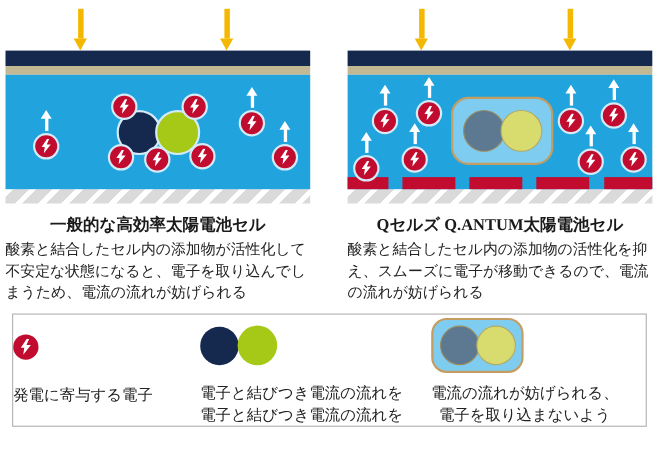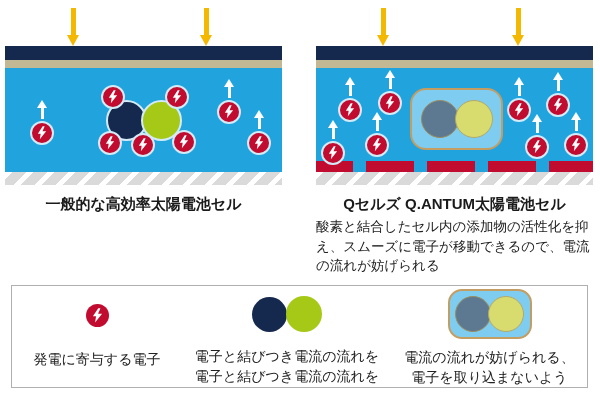--- a/index.html
+++ b/index.html
@@ -3,21 +3,21 @@
 <meta charset="utf-8">
 <style>
   html,body{margin:0;padding:0;background:#ffffff;}
   .stage{
     position:relative;width:600px;height:411px;background:#ffffff;
     font-family:"Liberation Sans","DejaVu Sans",sans-serif;
     overflow:hidden;
   }
   .panel{position:absolute;top:0;width:277px;}
   .panel-left{left:5px;}
-  .panel-right{left:316px;}
+  .panel-right{left:316px;font-family:Liberation Serif, serif;}
   .sun-zone{position:relative;height:46px;}
   .sun-arrow{position:absolute;top:8px;width:12px;height:38px;}
   .sun-arrow::before{content:"";position:absolute;top:0;left:3.5px;width:5px;height:27px;background:var(--sunlight_arrow);}
   .sun-arrow::after{content:"";position:absolute;top:27px;left:0;width:0;height:0;
     border-left:6px solid transparent;border-right:6px solid transparent;border-top:11px solid var(--sunlight_arrow);}
   .cell{position:relative;}
   .layer-navy{height:14px;background:var(--front_contact);}
   .layer-tan{height:8px;background:var(--arc_layer);}
   .layer-blue{position:relative;height:104px;background:var(--silicon);}
   .layer-hatch{height:13px;background:repeating-linear-gradient(135deg,#ffffff 0 5px,var(--rear_hatch_gray) 5px 15px);}
@@ -36,22 +36,22 @@
   .mol-navy{background:var(--additive_navy);}
   .mol-green{background:var(--additive_green);}
   .passv-rect{position:absolute;border-radius:16px;background:var(--passivation_fill);
     border:2px solid var(--passivation_border);display:flex;align-items:center;justify-content:center;box-sizing:border-box;}
   .passv-gray{width:36px;height:36px;border-radius:50%;background:var(--passivated_gray);border:1px solid #9b8c5e;}
   .passv-green{width:36px;height:36px;border-radius:50%;background:var(--passivated_green);border:1px solid #b3a968;margin-left:-4px;}
   .panel-title{margin:10px 0 3px 0;font-size:15px;font-weight:bold;text-align:center;color:#1a1a1a;}
   .panel-desc{margin:0;font-size:13.5px;line-height:1.46;color:#222222;text-align:left;}
   .legend{position:absolute;left:11px;top:285px;width:575px;height:101px;
     border:1px solid var(--legend_border);background:#ffffff;display:flex;}
-  .legend-item{display:flex;flex-direction:column;align-items:center;}
-  .li-1{width:170px;}.li-2{width:210px;font-family:Liberation Mono, monospace;}.li-3{width:195px;}
+  .legend-item{display:flex;flex-direction:column;align-items:flex-start;}
+  .li-1{width:170px;}.li-2{width:210px;}.li-3{width:195px;}
   .legend-icon-area{height:58px;display:flex;align-items:center;justify-content:center;}
   .legend-electron{width:23px;height:23px;border-radius:50%;background:var(--electron_red);
     display:flex;align-items:center;justify-content:center;}
   .legend-electron svg{width:11px;height:15px;display:block;}
   .pair{display:flex;align-items:center;}
   .lg-navy{width:35px;height:35px;border-radius:50%;background:var(--additive_navy);}
   .lg-green{width:36px;height:36px;border-radius:50%;background:var(--additive_green);margin-left:-1px;}
   .legend-rect{width:84px;height:50px;border-radius:14px;background:var(--passivation_fill);
     border:2px solid var(--passivation_border);display:flex;align-items:center;justify-content:center;box-sizing:border-box;}
   .legend-rect .sm-gray{width:34px;height:34px;border-radius:50%;background:var(--passivated_gray);border:1px solid #9b8c5e;}
@@ -114,20 +114,21 @@
           <div class="up-arrow" style="left: 249px; top: 42px;"></div>
           <div class="electron" style="left: 242px; top: 63px;">
             <svg viewBox="0 0 12 16">
               <polygon points="6.8,0 1,8.8 4.4,8.8 3.4,15.6 11,6 6.6,6 9.2,0" fill="#ffffff"></polygon>
             </svg>
           </div>
         </div>
       <div class="layer-hatch"></div>
     </div>
     <h3 class="panel-title">一般的な高効率太陽電池セル</h3>
+    <p class="panel-desc">酸素と結合したセル内の添加物が活性化して不安定な状態になると、電子を取り込んでしまうため、電流の流れが妨げられる</p>
   </section>
 
   <section class="panel panel-right">
     <div class="sun-zone">
         <div class="sun-arrow" style="left: 61px;"></div>
         <div class="sun-arrow" style="left: 196px;"></div>
       </div>
     <div class="cell">
       <div class="layer-navy"></div>
       <div class="layer-tan"></div>

